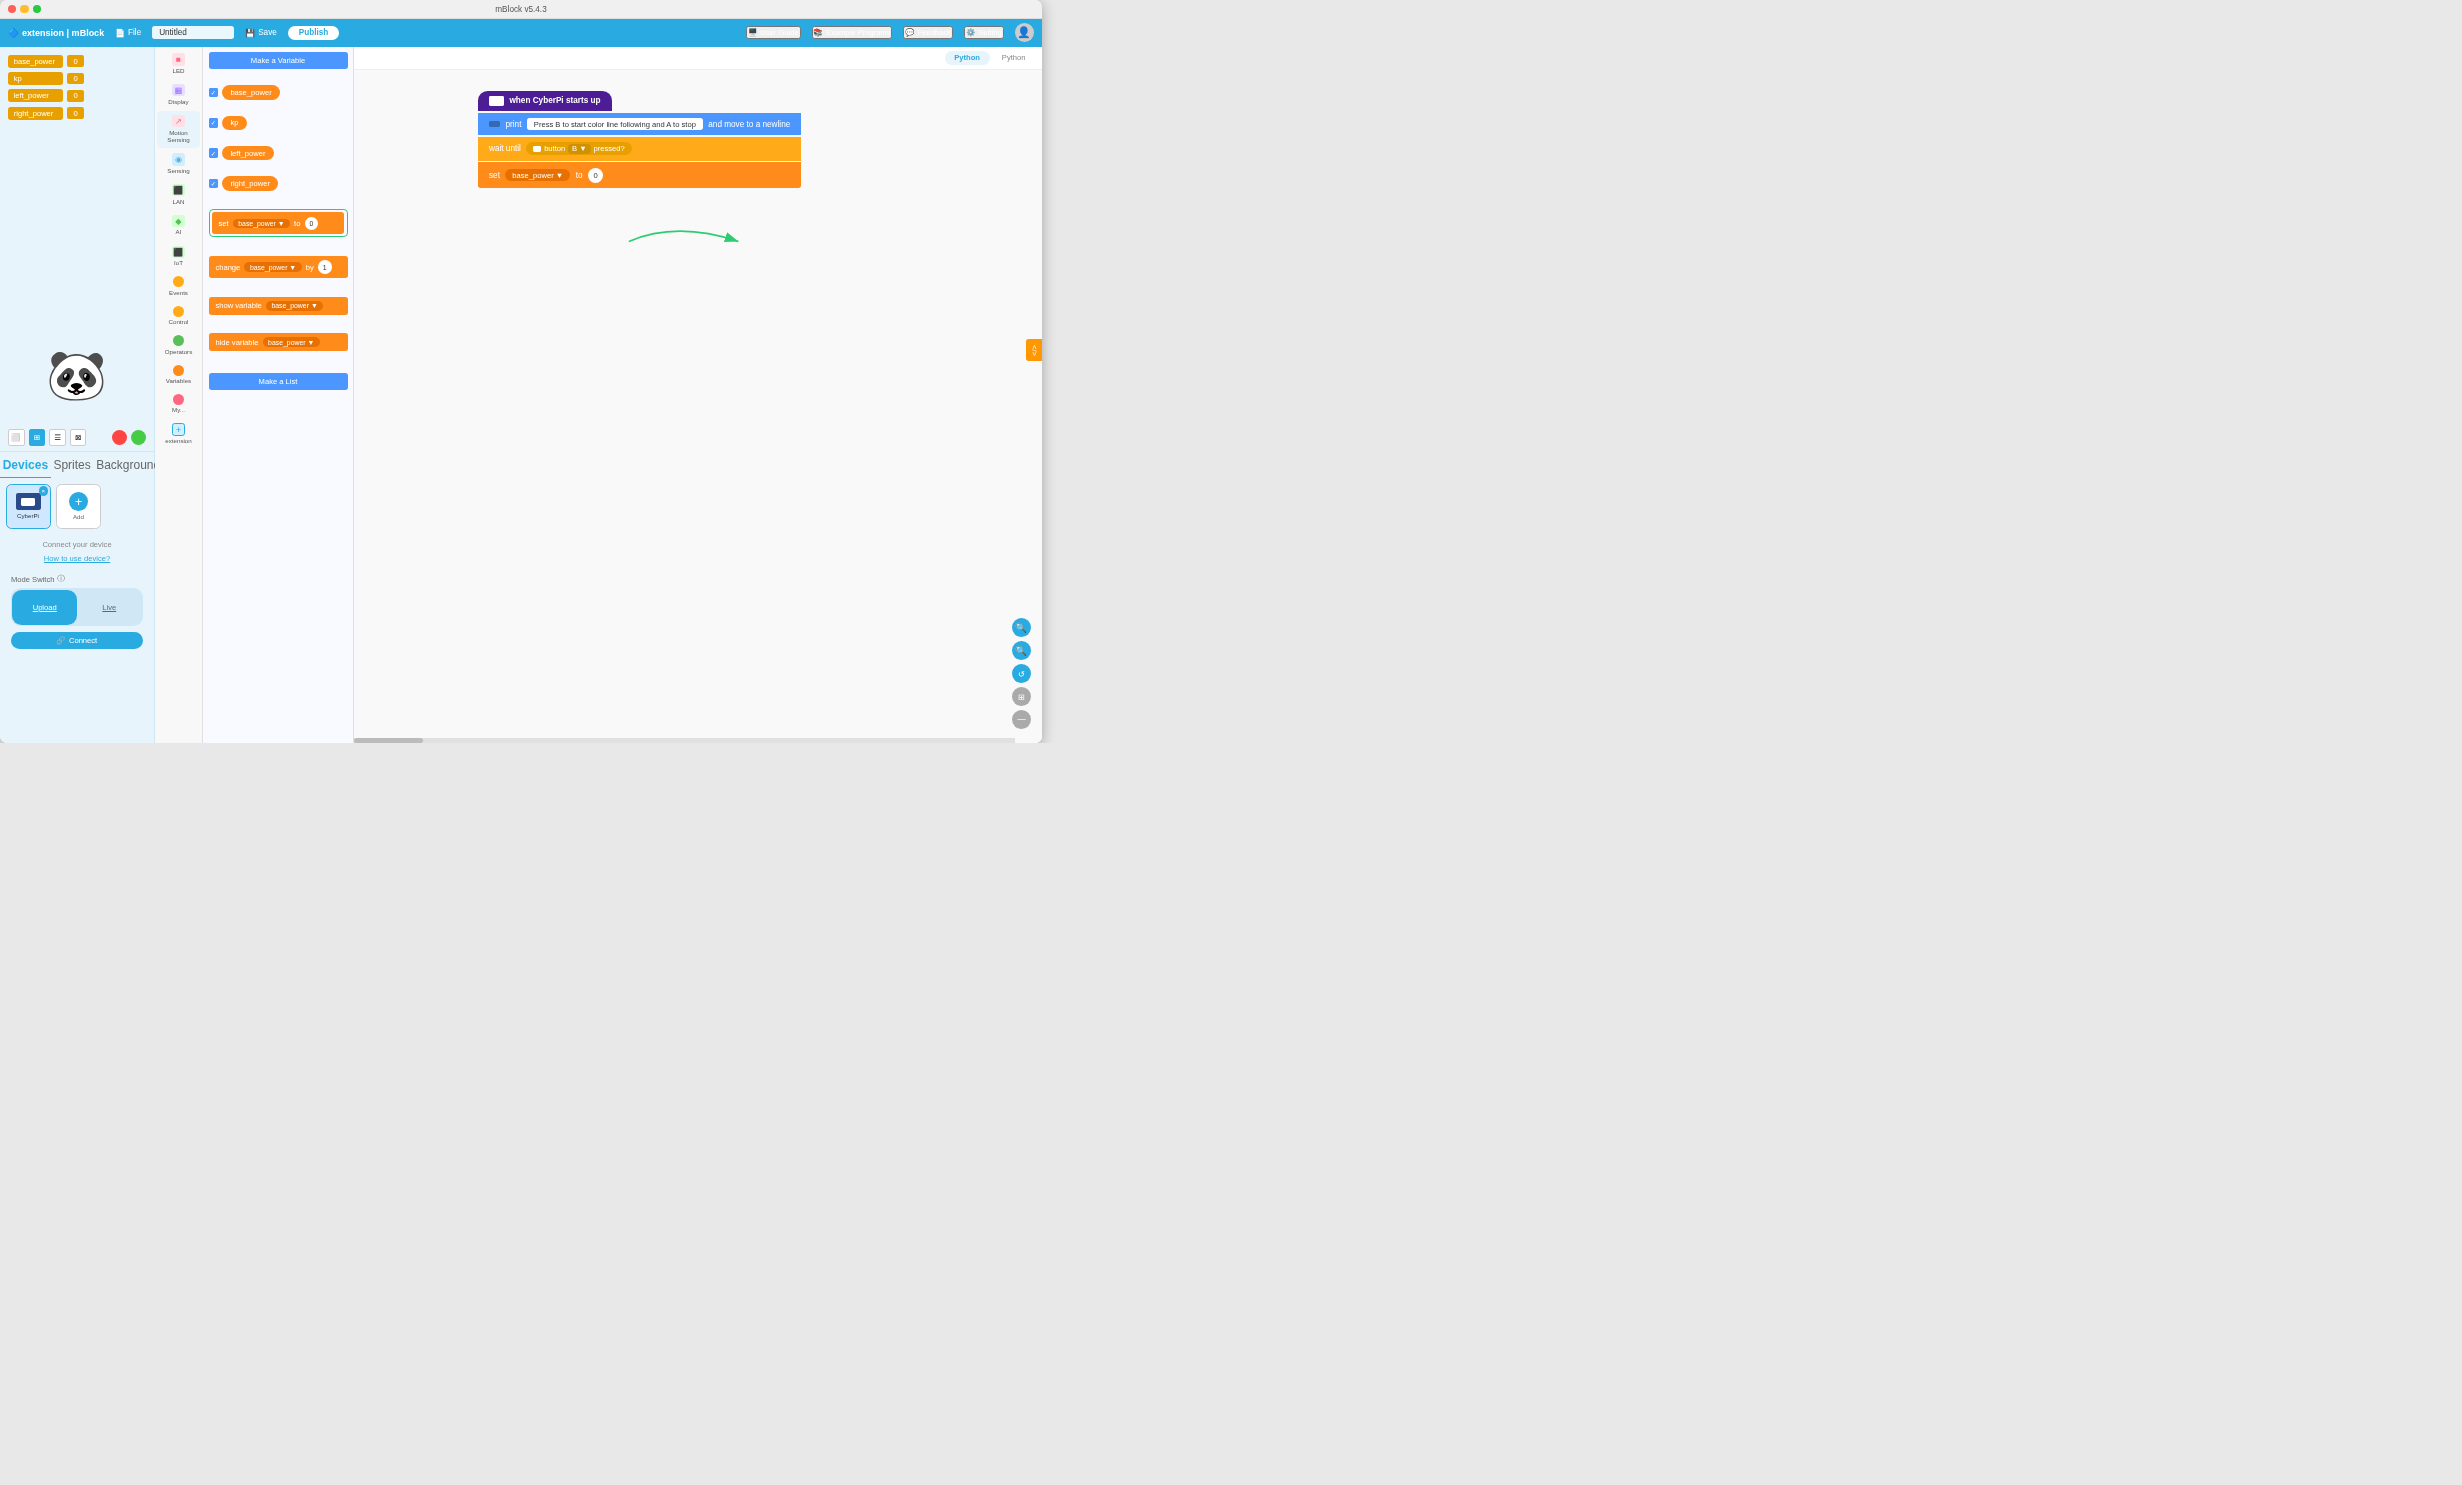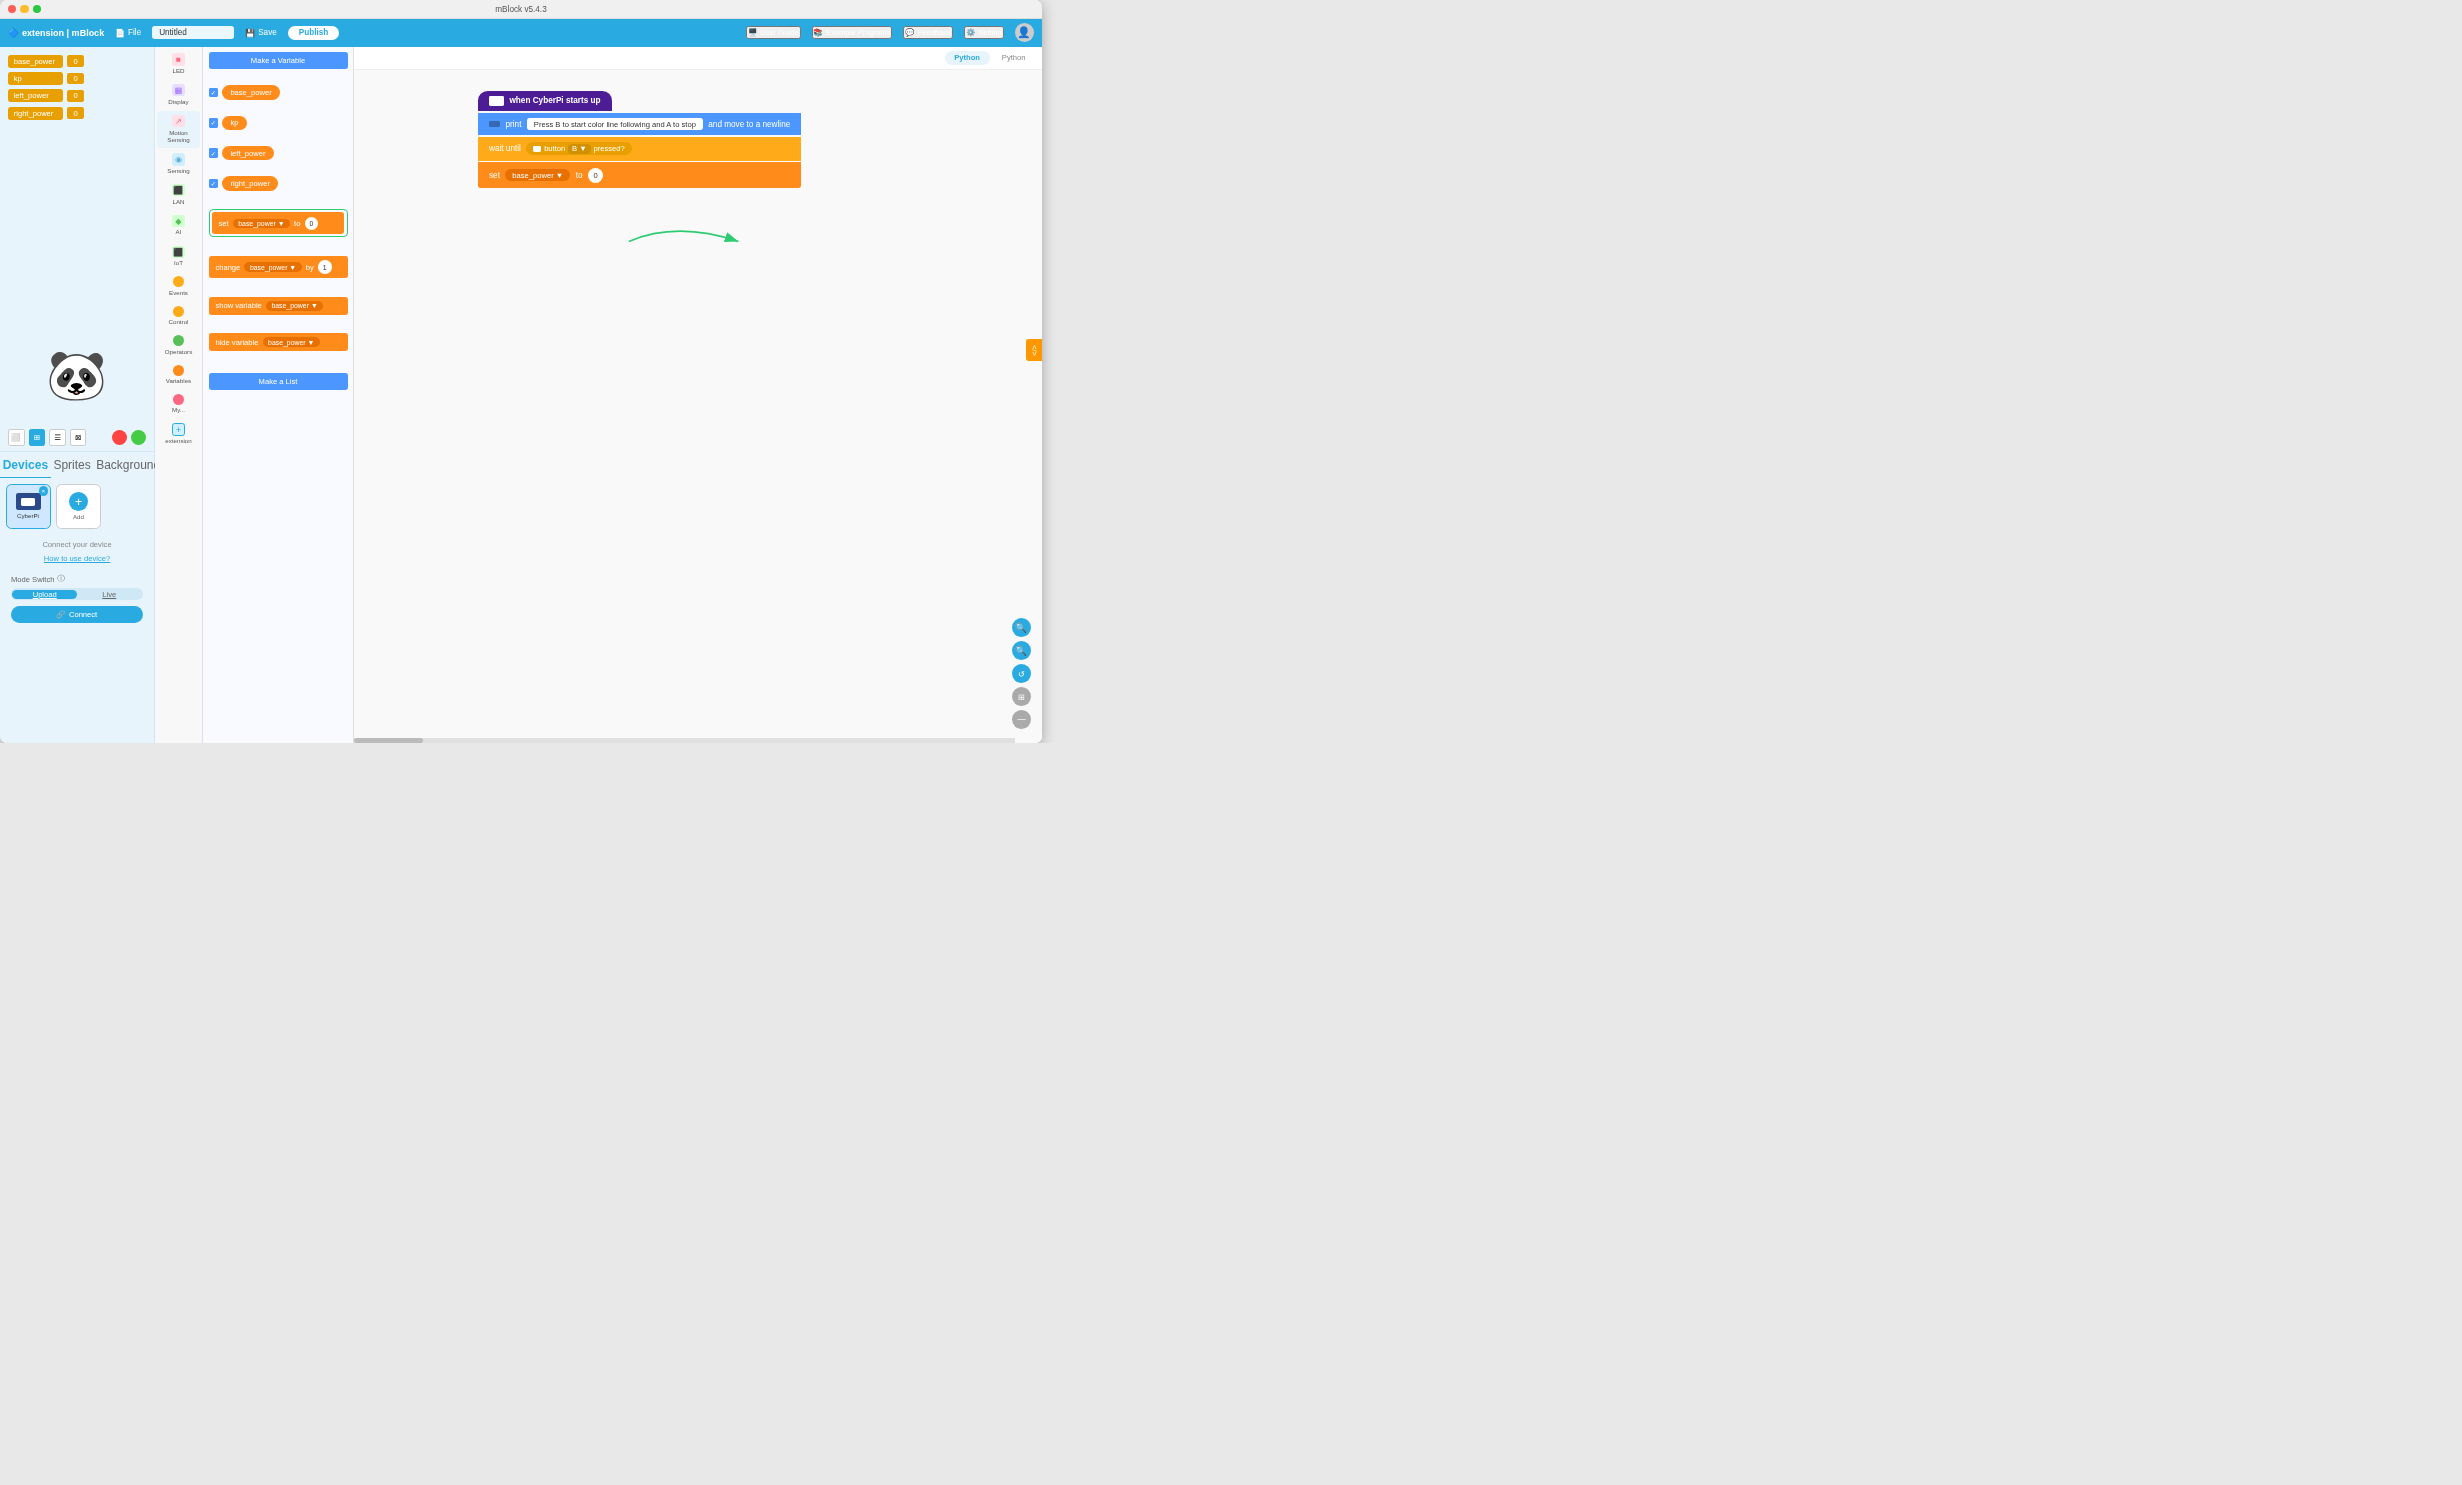--- a/index.html
+++ b/index.html
@@ -89,21 +89,21 @@
     .devices-content { display: flex; gap: 5.5px; padding: 5.5px; }
     .device-card { width: 45px; height: 45px; background: #def; border: 1.4px solid #29abe2; border-radius: 5.5px; display: flex; flex-direction: column; align-items: center; justify-content: center; font-size: 6.2px; color: #333; cursor: pointer; position: relative; }
     .device-card-x { position: absolute; top: 1.4px; right: 1.4px; width: 9.6px; height: 9.6px; background: #29abe2; border-radius: 50%; color: white; font-size: 6.2px; display: flex; align-items: center; justify-content: center; cursor: pointer; }
     .add-card { width: 45px; height: 45px; background: white; border: 0.7px solid #ccc; border-radius: 5.5px; display: flex; flex-direction: column; align-items: center; justify-content: center; cursor: pointer; }
     .add-circle { width: 19px; height: 19px; background: #29abe2; border-radius: 50%; display: flex; align-items: center; justify-content: center; color: white; font-size: 12.4px; }
     .connect-device-area { padding: 5.5px 11px; text-align: center; }
     .connect-device-area .desc { font-size: 7.6px; color: #888; margin-bottom: 2.7px; }
     .connect-link { color: #29abe2; font-size: 7.6px; cursor: pointer; text-decoration: underline; margin-top: 28px; }
     .mode-switch { padding: 5.5px 11px; }
     .mode-switch-label { font-size: 7.6px; color: #666; margin-bottom: 4.1px; display: flex; align-items: center; gap: 2.7px; }
-    .mode-btn { flex: 1; padding: 0; font-size: 7.6px; border: none; cursor: pointer; border-radius: 2.1px; text-decoration: underline; }
+    .mode-btn { flex: 1; padding: 13px; font-size: 7.6px; border: none; cursor: pointer; border-radius: 2.1px; text-decoration: underline; }
     .mode-btn.active { background: #29abe2; color: white; border-radius: 9.6px; }
     .mode-btn.inactive { background: transparent; color: #666; }
     .mode-switch-wrap { display: flex; background: #d0e8f5; border-radius: 9.6px; padding: 1.4px; margin-bottom: 5.5px; }
     .connect-device-btn { background: #29abe2; color: white; border: none; border-radius: 9.6px; padding: 4.1px 11px; font-size: 7.6px; width: 100%; cursor: pointer; display: flex; align-items: center; justify-content: center; gap: 2.7px; }
 
     
     .category-sidebar {
       width: 48px;
       background: #f8f8f8;
       border-right: 0.7px solid #e0e0e0;

